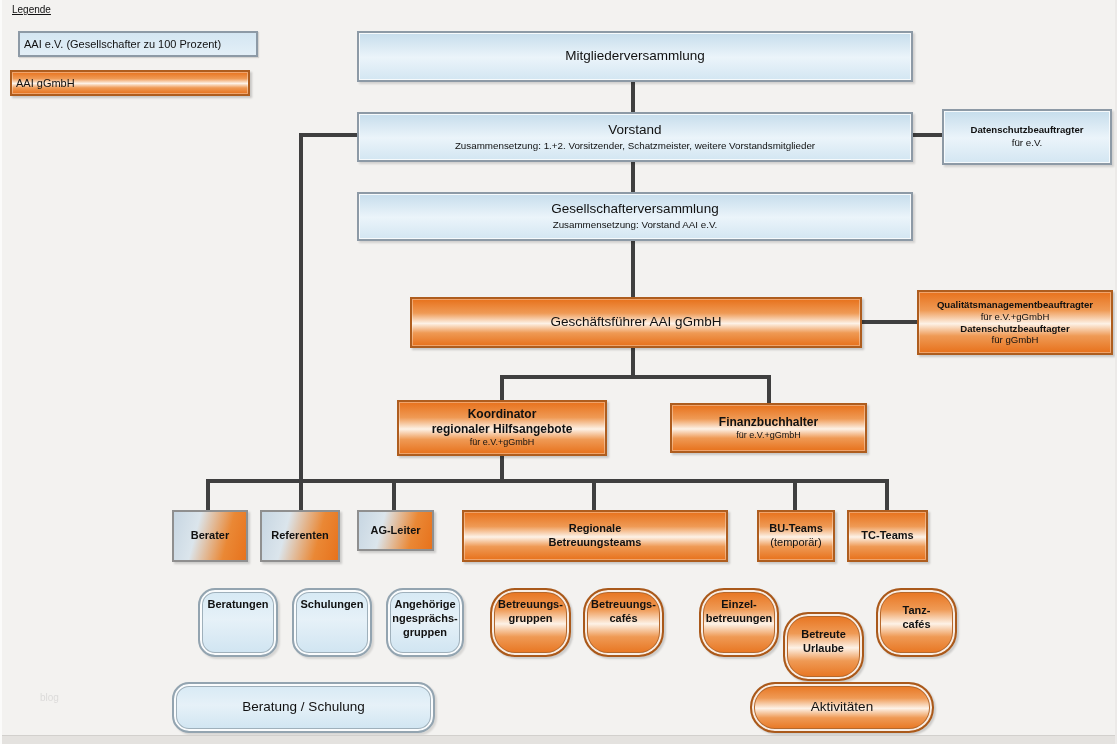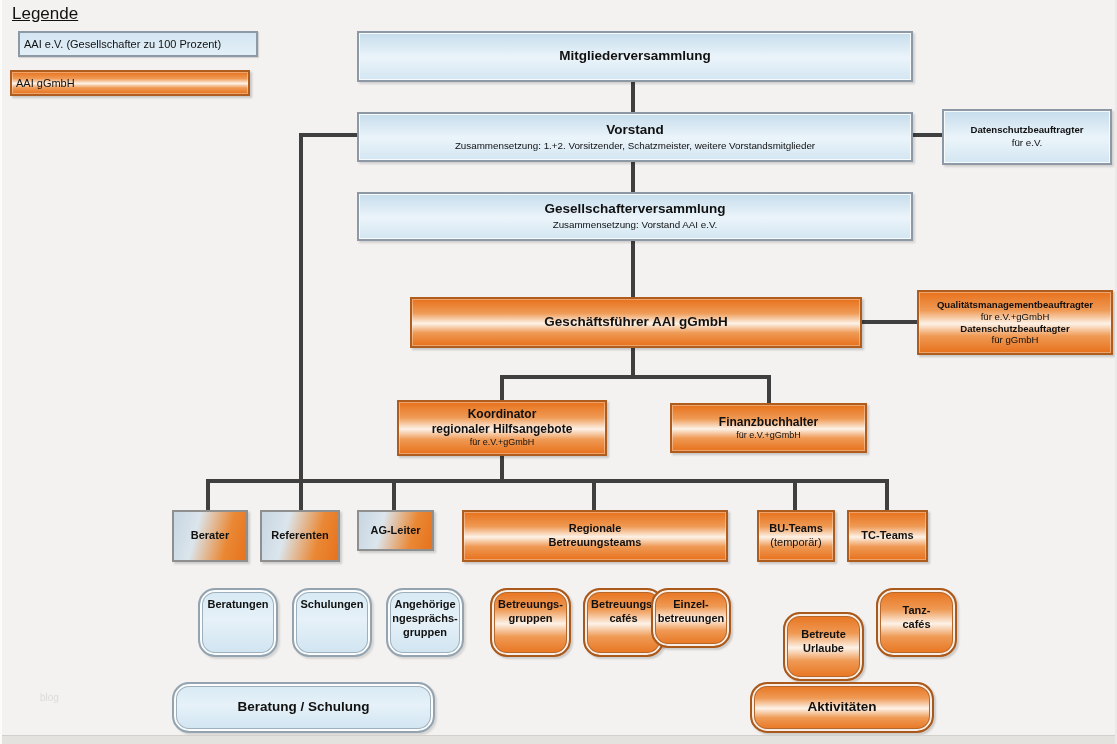--- a/index.html
+++ b/index.html
@@ -36,38 +36,38 @@
     border:2px solid #8f8f8f;
     box-shadow:2px 2px 2px rgba(0,0,0,.16);
   }
   .round-blue{
     border-radius:17px;
     background:linear-gradient(180deg,#d6e9f4 0%,#e6f1f8 45%,#cfe4f1 100%);
     border:2px solid #93a4b0;
     box-shadow:inset 0 0 0 2px #fafcfd, inset 0 0 0 3px #9fb0bb, 2px 2px 2px rgba(0,0,0,.12);
   }
   .round-orange{
-    border-radius:17px;
+    border-radius:25px;
     background:linear-gradient(180deg,#e7711b 0%,#ef9a55 30%,#fdf2e7 52%,#ef9a55 72%,#e7711b 100%);
     border:2px solid #a9591b;
     box-shadow:inset 0 0 0 2px rgba(255,252,248,.9), inset 0 0 0 3px #b5682c, 2px 2px 2px rgba(0,0,0,.16);
   }
   .top-align{justify-content:flex-start;padding-top:8px;margin-left:28px;}
-  .t-lg{font-size:13.5px;font-weight:bold;}
+  .t-lg{font-size:13.5px;font-weight:normal;}
   .t-md{font-size:12px;font-weight:bold;}
   .t-sm{font-size:11px;font-weight:bold;}
   .t-sub{font-size:9.8px;margin-top:1px;}
   .t-tiny{font-size:9px;}
   .t-qm-b{font-size:9.6px;font-weight:bold;}
   .t-qm{font-size:9.6px;}
   .hl,.vl{position:absolute;background:#3f3f3f;}
   .hl{height:4px;}
   .vl{width:4px;}
   .legend-title{
-    position:absolute;left:10px;top:4px;font-size:17px;color:#111;
+    position:absolute;left:10px;top:4px;font-size:10px;color:#111;
     text-decoration:underline;
   }
   .legend-box{
     position:absolute;box-sizing:border-box;display:flex;align-items:center;
     padding-left:4px;font-size:11px;color:#111;text-align:left;
   }
   .watermark{position:absolute;left:38px;top:692px;font-size:10px;color:#dcdbda;}
 </style>
 </head>
 <body>
@@ -175,21 +175,21 @@
     <div class="t-sm">gruppen</div>
   </div>
   <div class="node round-orange top-align" style="left:460px;top:588px;width:81px;height:69px">
     <div class="t-sm">Betreuungs-</div>
     <div class="t-sm">gruppen</div>
   </div>
   <div class="node round-orange top-align" style="left:553px;top:588px;width:81px;height:69px">
     <div class="t-sm">Betreuungs-</div>
     <div class="t-sm">cafés</div>
   </div>
-  <div class="node round-orange top-align" style="left:621px;top:588px;width:80px;height:60px">
+  <div class="node round-orange top-align" style="left:669px;top:588px;width:80px;height:69px">
     <div class="t-sm">Einzel-</div>
     <div class="t-sm">betreuungen</div>
   </div>
   <div class="node round-orange top-align" style="left:753px;top:612px;width:81px;height:69px;padding-top:14px">
     <div class="t-sm">Betreute</div>
     <div class="t-sm">Urlaube</div>
   </div>
   <div class="node round-orange top-align" style="left:846px;top:588px;width:81px;height:69px;padding-top:14px">
     <div class="t-sm">Tanz-</div>
     <div class="t-sm">cafés</div>

